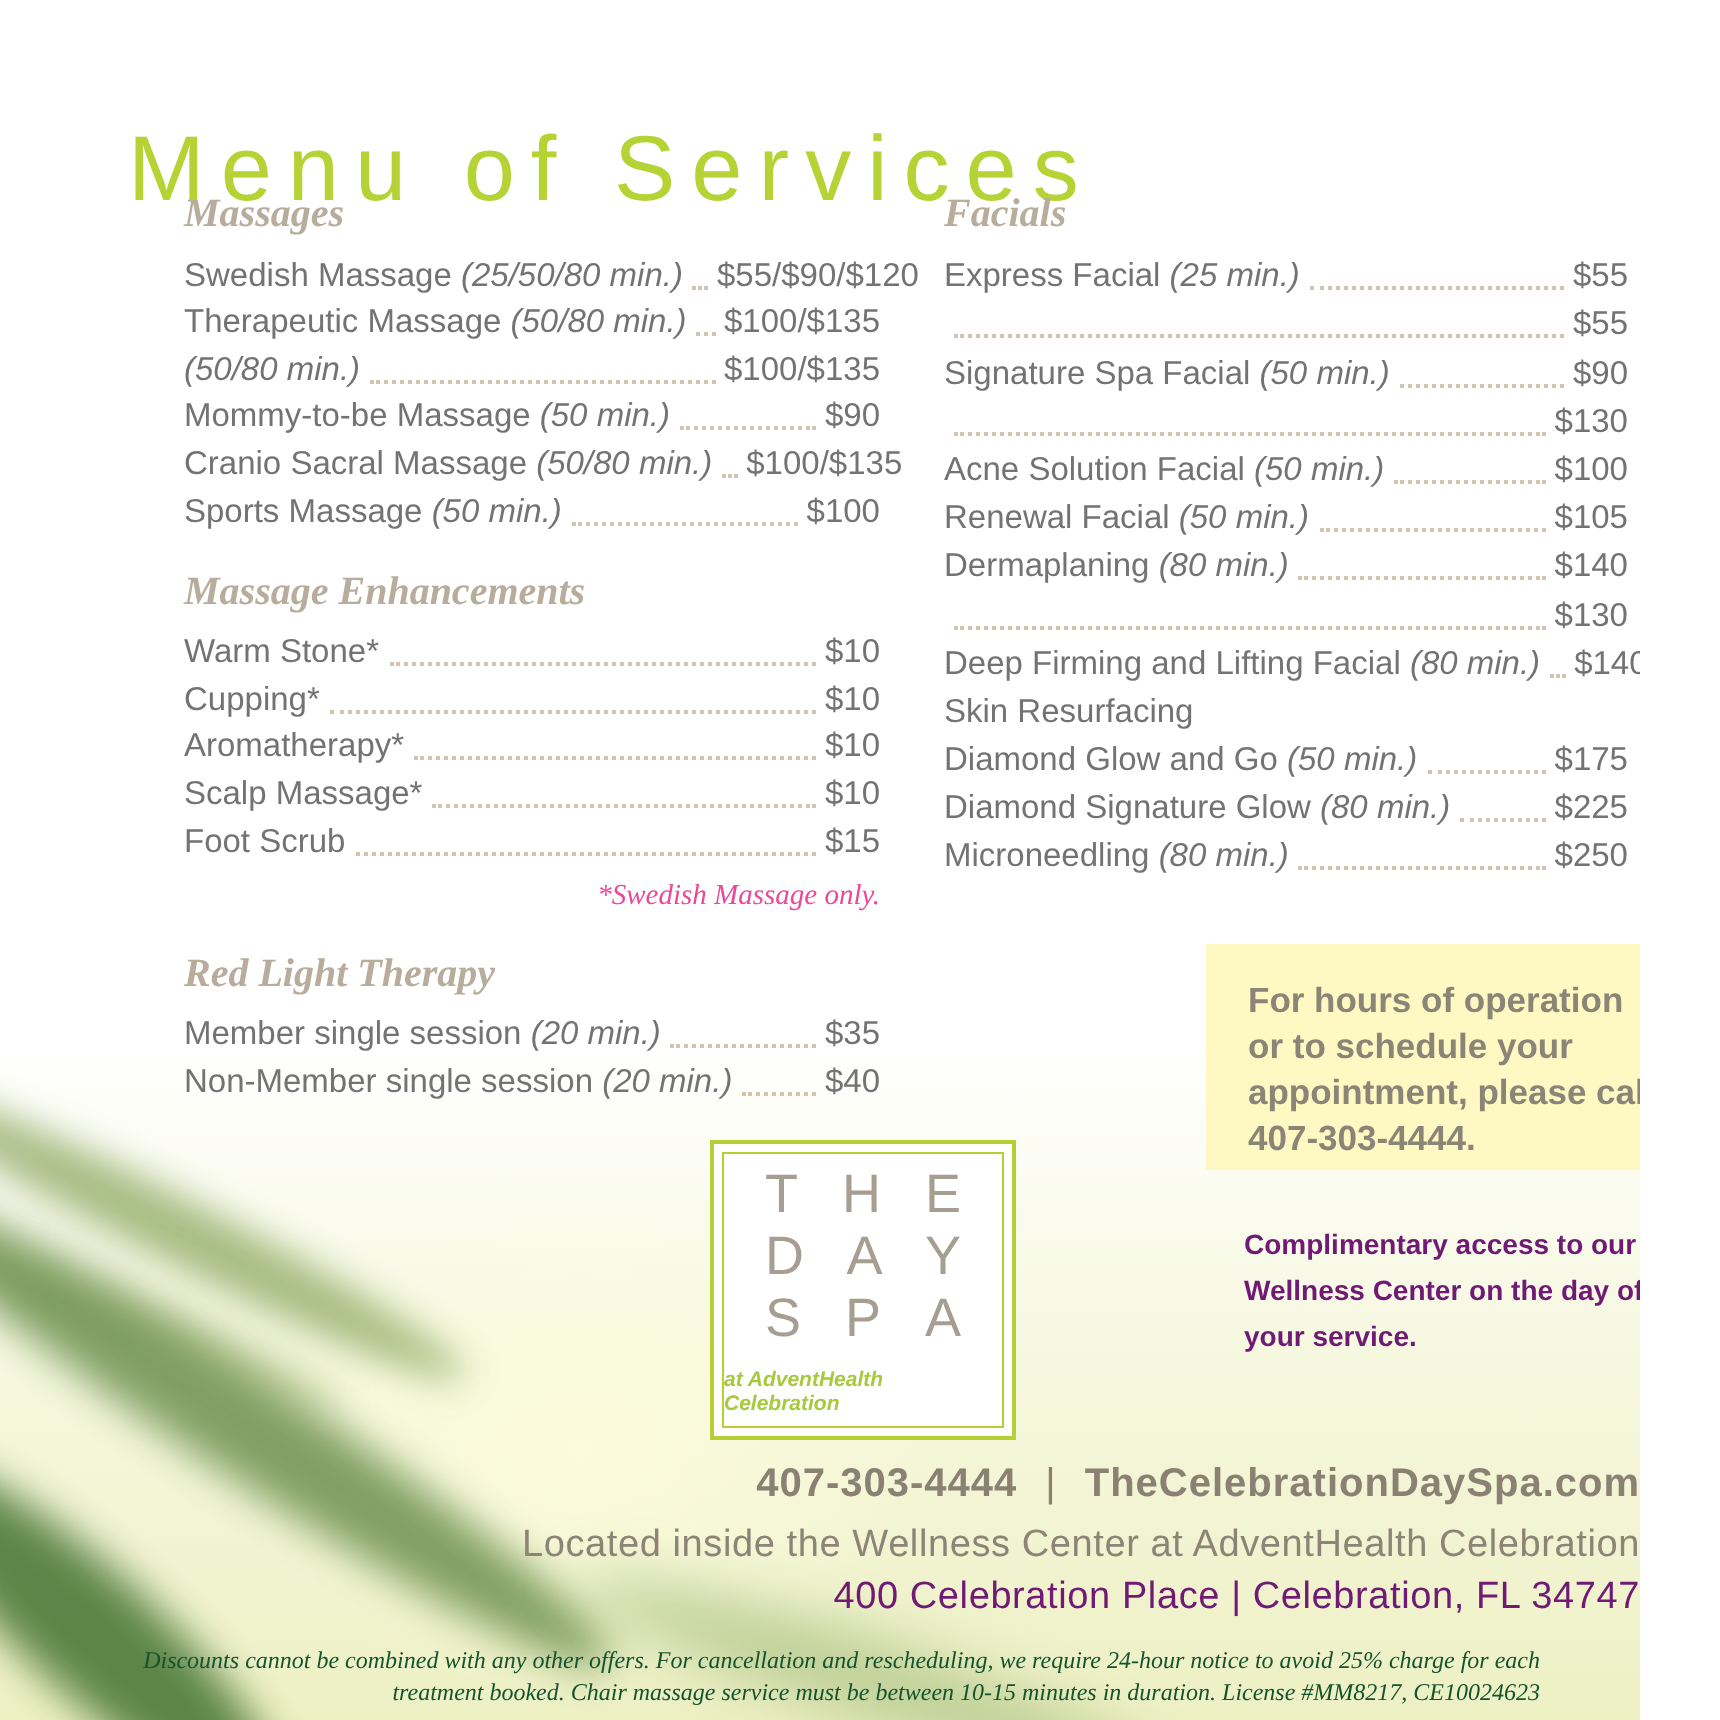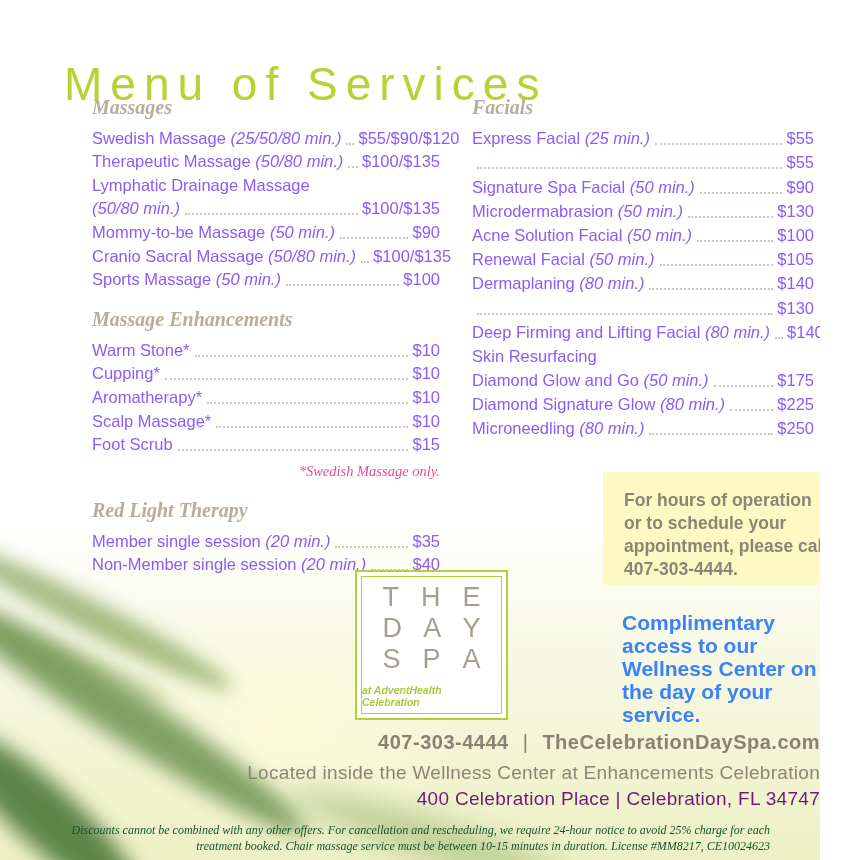--- a/index.html
+++ b/index.html
@@ -26,40 +26,40 @@
   }
   
   .col{position:absolute;top:94px;z-index:2;margin-left:24px;}
   .col-left{left:68px;width:348px;}
   .col-right{left:448px;width:342px;}
   .sec-h{
     font-family:"Liberation Serif",serif;font-style:italic;font-weight:700;
     font-size:20px;color:#b8ad9c;margin:0 0 5px 0;line-height:26px;
   }
   .section + .section{margin-top:16px;}
-  .row{display:flex;align-items:flex-end;height:23.6px;font-size:16.5px;color:#8b5cf6;line-height:21px;}
+  .row{display:flex;align-items:flex-end;height:23.6px;font-size:16.5px;color:#737373;line-height:21px;}
   .col-right .row{height:24.2px;}
   .nm{white-space:nowrap;}
   .dur{font-style:italic;}
   .lead{flex:1 1 auto;min-width:8px;border-bottom:2px dotted #cfc5b2;margin:0 4px 4px 5px;}
   .pr{white-space:nowrap;}
   .footnote{
     font-family:"Liberation Serif",serif;font-style:italic;
     font-size:14.5px;color:#ec4899;margin-top:7px;line-height:19px;text-align:right;
   }
   .footnote.spaced{margin-top:15px;}
   
   .info-box{
     position:absolute;left:603px;top:472px;width:257px;height:113px;z-index:2;
     background:#fef9c3;box-sizing:border-box;padding:17px 0 0 21px;
   }
   .info-box p{margin:0;font-size:17.5px;font-weight:700;color:#8b8578;line-height:23px;width:205px;}
   .complimentary{
     position:absolute;left:622px;top:611px;width:225px;z-index:2;
-    font-size:21px;font-weight:700;color:#3b82f6;line-height:23px;
+    font-size:14px;font-weight:700;color:#701a75;line-height:23px;
   }
   
   .logo{
     position:absolute;left:355px;top:570px;width:153px;height:150px;z-index:2;
     background:#fff;border:2px solid #b5d034;box-sizing:border-box;
   }
   .logo-inner{
     position:absolute;inset:4px;border:1px solid #b5d034;
     display:flex;flex-direction:column;align-items:center;justify-content:center;
   }
@@ -103,23 +103,20 @@
           <span class="nm">Swedish Massage <span class="dur">(25/50/80 min.)</span></span>
           <span class="lead"></span>
           <span class="pr">$55/$90/$120</span>
         </div>
         <div class="row">
           <span class="nm">Therapeutic Massage <span class="dur">(50/80 min.)</span></span>
           <span class="lead"></span>
           <span class="pr">$100/$135</span>
         </div>
         <div class="row">
-          <span class="nm">Lymphatic Drainage Massage</span>
-        </div>
-        <div class="row">
           <span class="nm"><span class="dur">(50/80 min.)</span></span>
           <span class="lead"></span>
           <span class="pr">$100/$135</span>
         </div>
         <div class="row">
           <span class="nm">Mommy-to-be Massage <span class="dur">(50 min.)</span></span>
           <span class="lead"></span>
           <span class="pr">$90</span>
         </div>
         <div class="row">
@@ -187,21 +184,20 @@
         <div class="row">
           <span class="lead"></span>
           <span class="pr">$55</span>
         </div>
         <div class="row">
           <span class="nm">Signature Spa Facial <span class="dur">(50 min.)</span></span>
           <span class="lead"></span>
           <span class="pr">$90</span>
         </div>
         <div class="row">
-          <span class="nm">Microdermabrasion <span class="dur">(50 min.)</span></span>
           <span class="lead"></span>
           <span class="pr">$130</span>
         </div>
         <div class="row">
           <span class="nm">Acne Solution Facial <span class="dur">(50 min.)</span></span>
           <span class="lead"></span>
           <span class="pr">$100</span>
         </div>
         <div class="row">
           <span class="nm">Renewal Facial <span class="dur">(50 min.)</span></span>
@@ -267,18 +263,18 @@
           <span>A</span>
         </div>
         <div class="logo-tag">at AdventHealth Celebration</div>
       </div>
   </div>
 
   <div class="footer">
     <div class="phone-line">
       <span>407-303-4444</span><span class="sep">|</span><span>TheCelebrationDaySpa.com</span>
     </div>
-    <div class="located">Located inside the Wellness Center at Enhancements Celebration</div>
+    <div class="located">Located inside the Wellness Center at AdventHealth Celebration</div>
     <div class="address">400 Celebration Place | Celebration, FL 34747</div>
     <div class="fine-print">Discounts cannot be combined with any other offers. For cancellation and rescheduling, we require 24-hour notice to avoid 25% charge for each treatment booked. Chair massage service must be between 10-15 minutes in duration. License #MM8217, CE10024623</div>
   </div>
 
 </div>
 
 </body></html>

